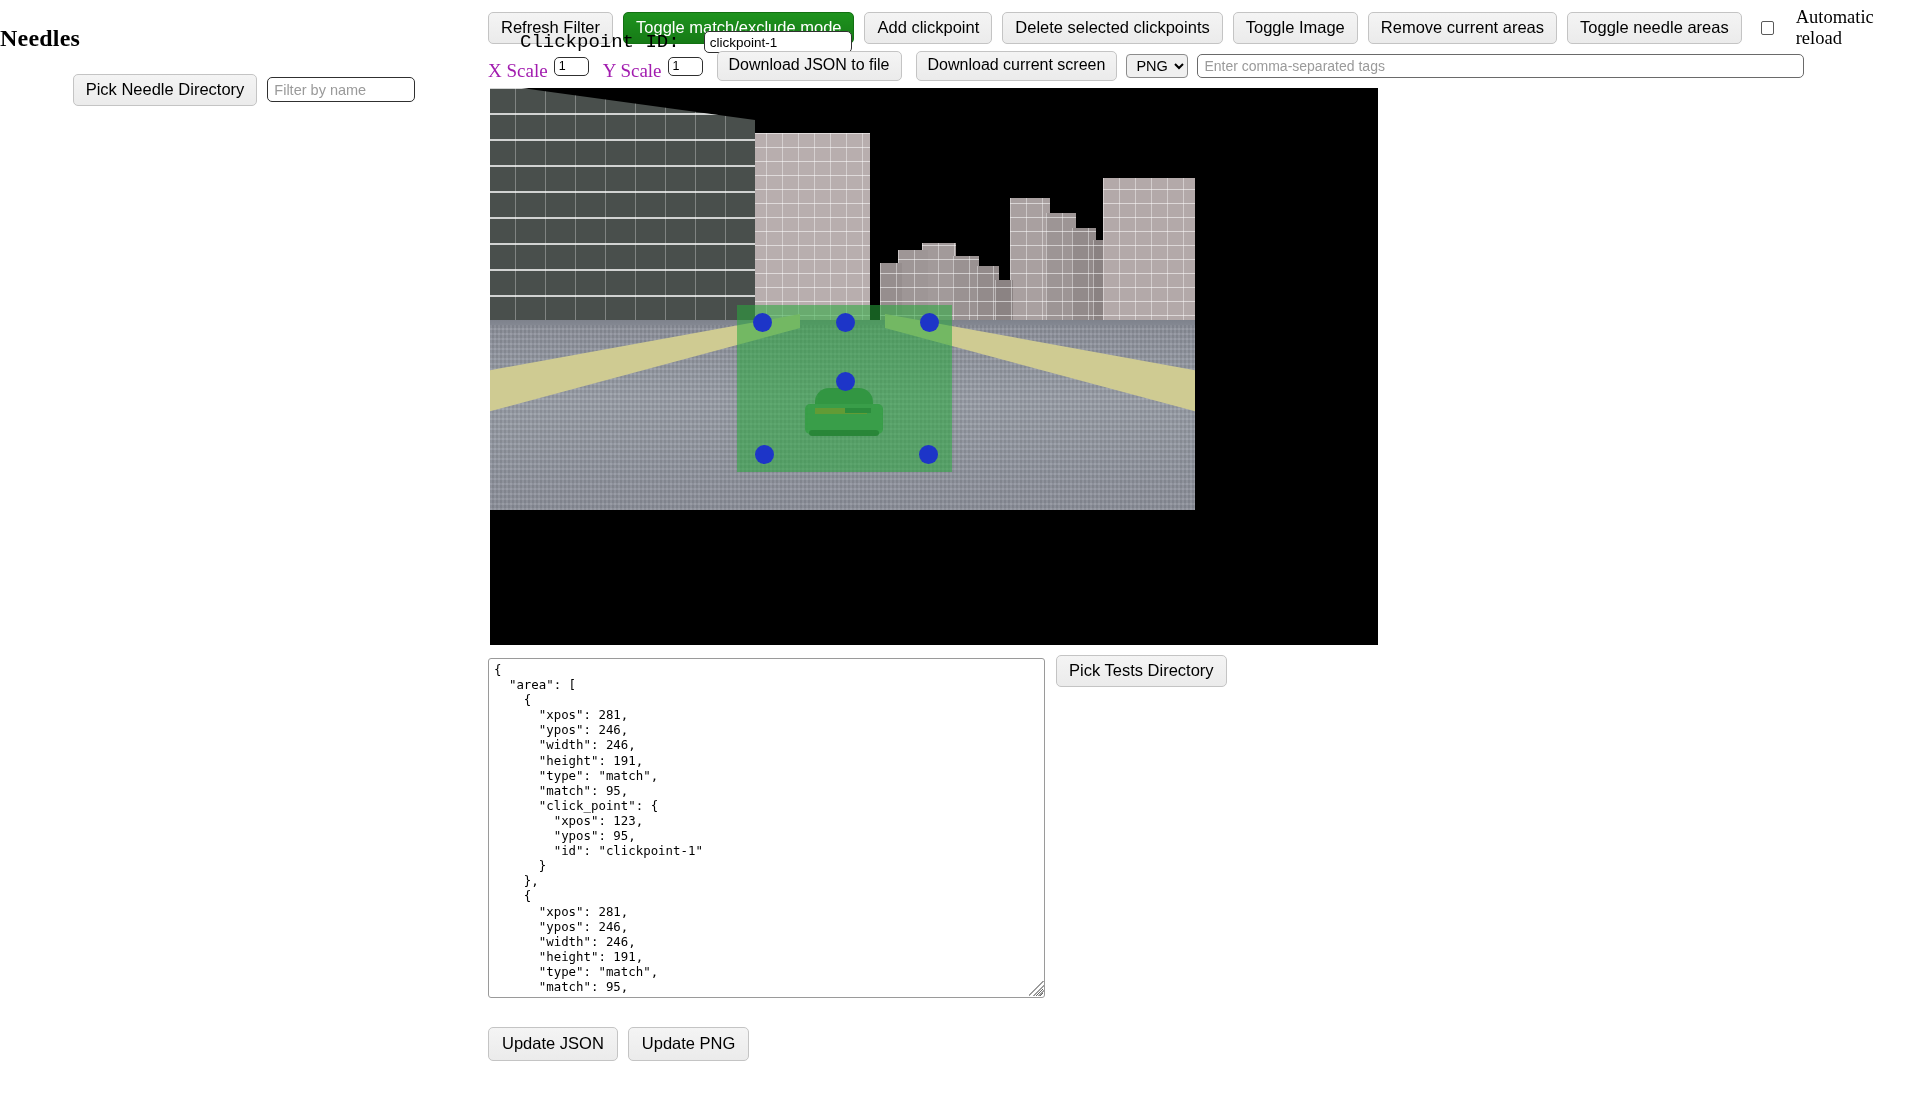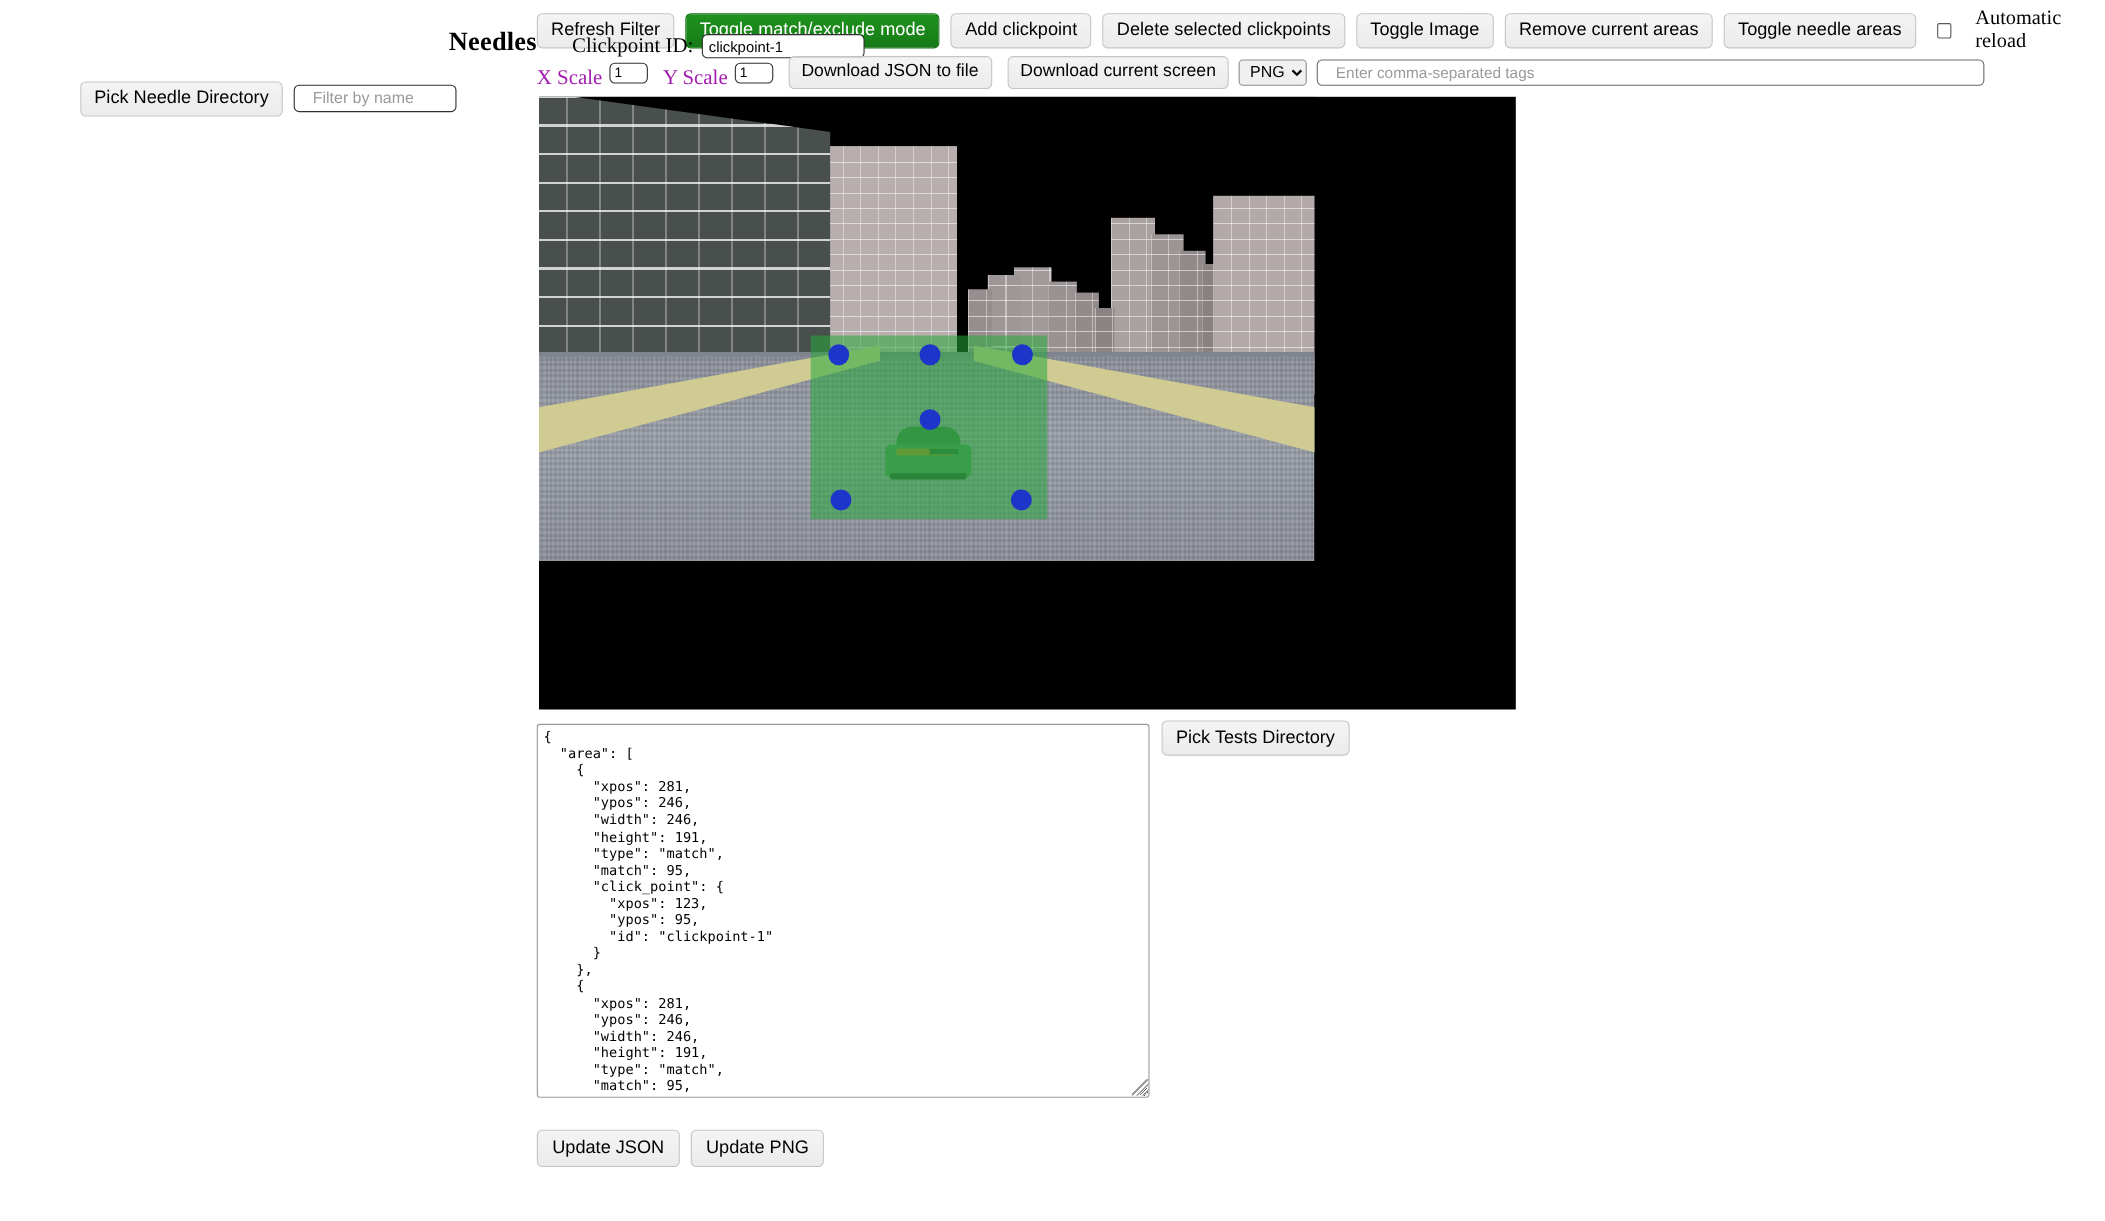--- a/index.html
+++ b/index.html
@@ -12,21 +12,21 @@
   }
 
   
   #sidebar {
     position: absolute;
     left: 0; top: 0;
     width: 488px; height: 1110px;
     background: #ffffff;
   }
   #needles-title {
-    text-align: right;
+    text-align: left;
     font-family: "Liberation Serif", serif;
     font-size: 24px;
     font-weight: bold;
     color: #000;
     margin-top: 25px;
     letter-spacing: 0.2px;
   }
   #needle-controls {
     margin-top: 22px;
     display: flex;
@@ -57,21 +57,21 @@
   }
 
   
   .txt {
     font-family: "Liberation Sans", sans-serif;
     font-size: 14px;
     color: #000;
     background: #fff;
     border: 1px solid #303030;
     border-radius: 5px;
-    padding: 3px 16px;
+    padding: 3px 6px;
     outline: none;
   }
   .txt::placeholder { color: #9a9a9a; }
   #filter-input { width: 148px; height: 25px; font-size: 14.5px; }
 
   
   #toolbar-row1 {
     position: absolute;
     left: 488px; top: 7px;
     display: flex;
@@ -96,25 +96,25 @@
   }
 
   #toolbar-row2 {
     position: absolute;
     left: 488px; top: 31px;
     display: flex;
     align-items: center;
     gap: 0px;
   }
   #clickpoint-label {
-    font-family: Liberation Serif, serif;
+    font-family: Liberation Mono, monospace;
     font-size: 19px;
     color: #000;
     margin-left: 32px;
-    margin-right: 8px;
+    margin-right: 24px;
   }
   #clickpoint-input { width: 148px; height: 22px; font-size: 13.5px; padding: 2px 5px; }
 
   #toolbar-row3 {
     position: absolute;
     left: 488px; top: 50px;
     display: flex;
     align-items: center;
     gap: 0px;
   }

